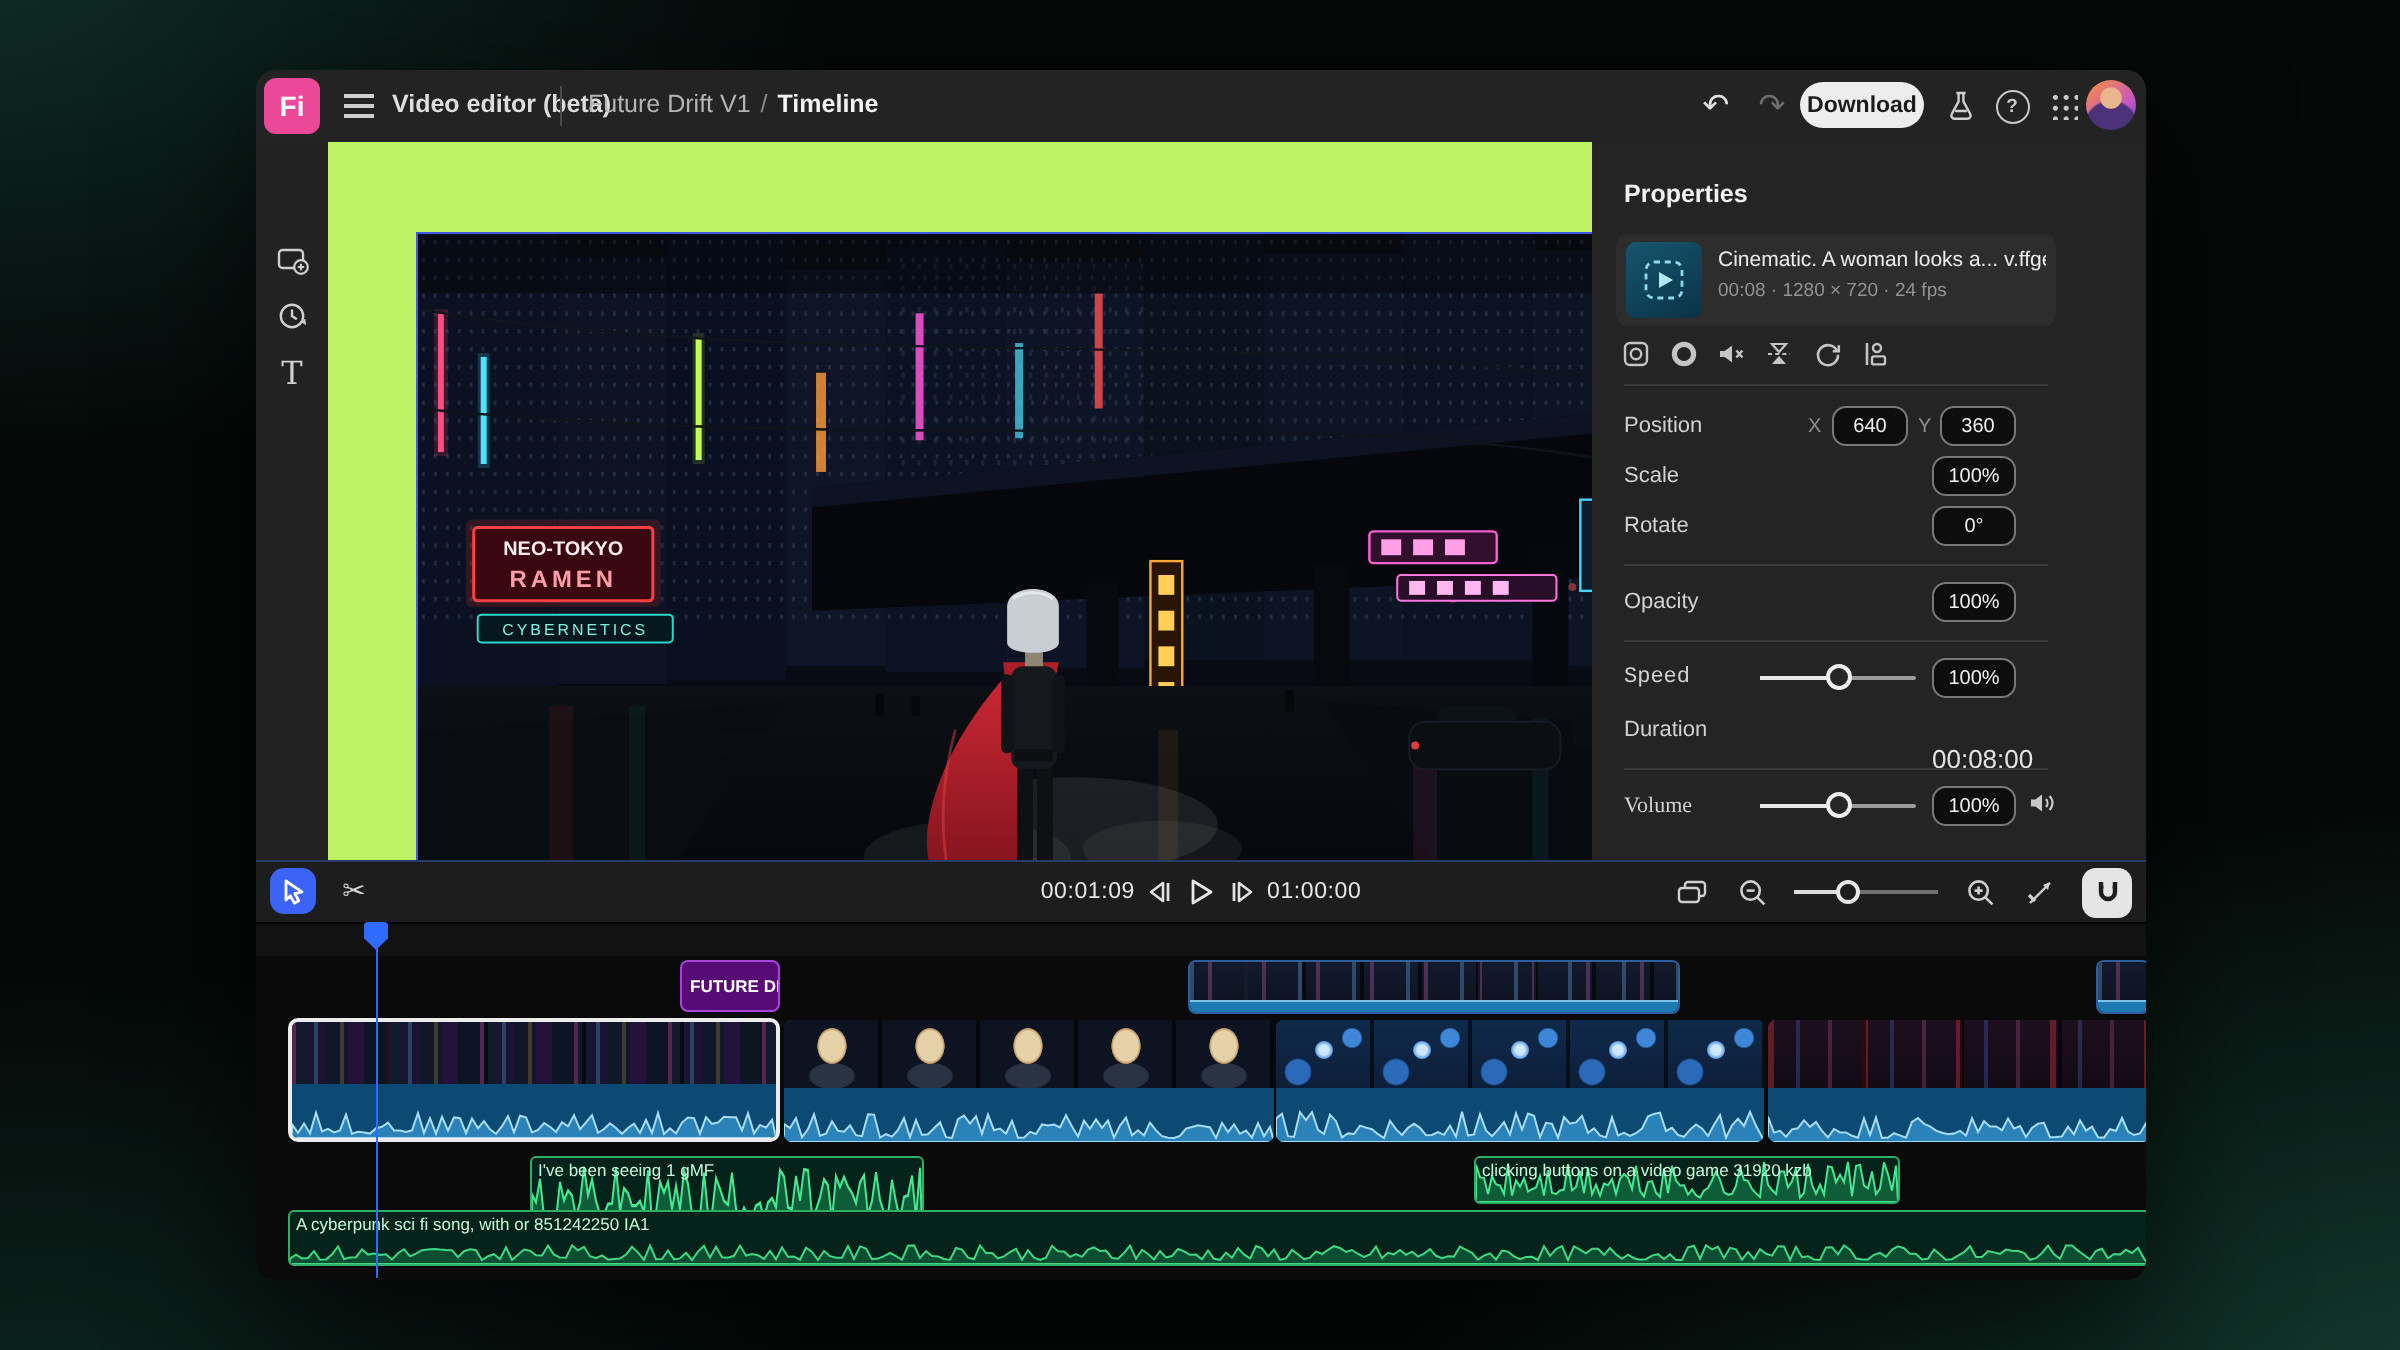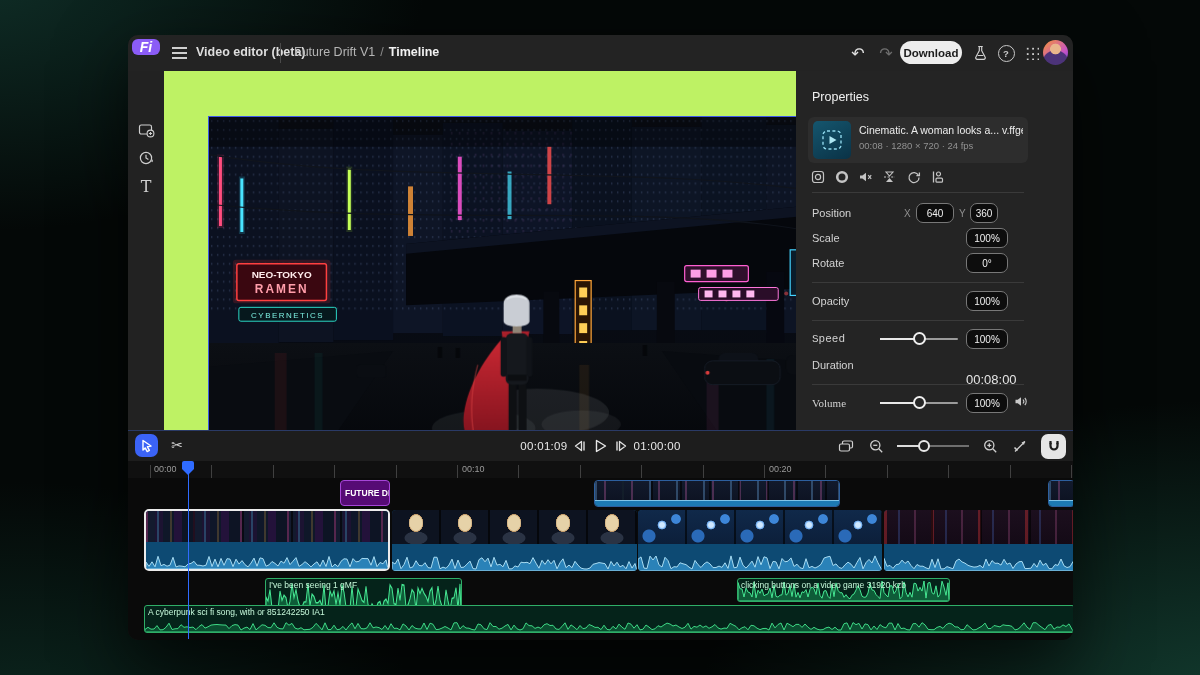--- a/index.html
+++ b/index.html
@@ -8,22 +8,22 @@
     background:
       radial-gradient(820px 470px at -2% -4%, #0f2e27 0%, rgba(4,10,8,0) 55%),
       radial-gradient(900px 520px at 102% 104%, #123A2e 0%, rgba(4,10,8,0) 58%),
       radial-gradient(700px 400px at 2% 104%, #0b241d 0%, rgba(4,10,8,0) 55%),
       #040807;}
   #app{position:absolute;left:128px;top:35px;width:945px;height:605px;background:#181818;
     border-radius:10px;overflow:hidden;box-shadow:0 24px 70px rgba(0,0,0,.65);}
   .abs{position:absolute;}
   
   .topbar{position:absolute;left:0;top:0;width:945px;height:36px;background:#232323;border-bottom:1px solid #0d0d0d;}
-  .logo{position:absolute;left:4px;top:4px;width:28px;height:16px;background:#8b5cf6;border-radius:6px;
-    color:#fff;font-weight:bold;font-size:14px;display:flex;align-items:center;justify-content:center;font-style:italic;}
+  .logo{position:absolute;left:4px;top:4px;width:28px;height:28px;background:#ec4899;border-radius:6px;
+    color:#fff;font-weight:bold;font-size:14px;display:flex;align-items:center;justify-content:center;}
   .hamb{position:absolute;left:44px;top:12px;width:15px;height:1.8px;background:#cfcfcf;
     box-shadow:0 5px 0 #cfcfcf,0 10px 0 #cfcfcf;}
   .appTitle{position:absolute;left:68px;top:10px;font-size:12.5px;font-weight:bold;color:#dedede;}
   .tdiv{position:absolute;left:152px;top:8px;width:1px;height:20px;background:#4a4a4a;}
   .crumbs{position:absolute;left:166px;top:10px;font-size:12.5px;color:#b5b5b5;white-space:nowrap;}
   .crumbs .sep{color:#8a8a8a;margin:0 5px;}
   .crumbs .page{color:#f2f2f2;font-weight:bold;}
   .tb-ico{position:absolute;top:8px;width:20px;height:20px;display:flex;align-items:center;justify-content:center;
     color:#d6d6d6;font-size:16px;}
   .dl-btn{position:absolute;left:772px;top:6px;width:62px;height:23px;background:#ededed;border-radius:12px;
@@ -38,21 +38,21 @@
       linear-gradient(140deg,#f08b4c 10%,#c653c6 65%,#5a3fd0);}
   
   .lrail{position:absolute;left:0;top:36px;width:36px;height:359px;background:#222;}
   .rail-ico{position:absolute;left:7px;width:22px;height:22px;display:flex;align-items:center;justify-content:center;color:#cfcfcf;}
   .stage{position:absolute;left:36px;top:36px;width:692px;height:359px;background:#bef264;}
   .rpanel{position:absolute;left:668px;top:36px;width:277px;height:359px;background:#242424;}
   
   .preview{position:absolute;left:44px;top:45px;width:618px;height:345px;border:1.5px solid #3c5ae8;
     box-sizing:border-box;background:#05070b;overflow:hidden;}
   
-  .propHead{position:absolute;left:684px;top:55px;font-size:12.5px;font-weight:normal;color:#f0f0f0;}
+  .propHead{position:absolute;left:684px;top:55px;font-size:12.5px;font-weight:bold;color:#f0f0f0;}
   .clipCard{position:absolute;left:680px;top:82px;width:220px;height:46px;background:#2d2d2d;border-radius:6px;}
   .clipThumb{position:absolute;left:5px;top:4px;width:38px;height:38px;border-radius:5px;
     background:linear-gradient(150deg,#15566e,#0a3246);display:flex;align-items:center;justify-content:center;}
   .clipTitle{position:absolute;left:51px;top:7px;width:164px;font-size:10.5px;color:#ececec;white-space:nowrap;overflow:hidden;}
   .clipMeta{position:absolute;left:51px;top:23px;font-size:9.5px;color:#929292;white-space:nowrap;}
   .propIcons{position:absolute;left:682px;top:134px;display:flex;gap:9px;}
   .pico{width:15px;height:15px;display:flex;align-items:center;justify-content:center;color:#c4c4c4;}
   .pdiv{position:absolute;left:684px;width:212px;height:1px;background:#3a3a3a;}
   .plabel{position:absolute;left:684px;font-size:11px;color:#d2d2d2;}
   .axlab{position:absolute;font-size:10px;color:#8f8f8f;}
@@ -409,21 +409,21 @@
           </svg>
         </div>
   </div>
 
   <div class="pdiv" style="top:157px;"></div>
 
   <div class="plabel" style="top:172px;">Position</div>
   <div class="axlab" style="left:776px;top:173px;">X</div>
   <div class="pill" style="left:788px;top:168px;width:38px;">640</div>
   <div class="axlab" style="left:831px;top:173px;">Y</div>
-  <div class="pill" style="left:842px;top:168px;width:28px;">360</div>
+  <div class="pill" style="left:842px;top:168px;width:38px;">360</div>
 
   <div class="plabel" style="top:197px;">Scale</div>
   <div class="pill" style="left:838px;top:193px;width:42px;">100%</div>
 
   <div class="plabel" style="top:222px;">Rotate</div>
   <div class="pill" style="left:838px;top:218px;width:42px;">0°</div>
 
   <div class="pdiv" style="top:247px;"></div>
 
   <div class="plabel" style="top:260px;">Opacity</div>
@@ -526,26 +526,20 @@
         </div>
         <div class="magnet-btn">
           <svg width="14" height="14" viewBox="0 0 14 14">
                 <path d="M3.5 2v5a3.5 3.5 0 0 0 7 0V2" fill="none" stroke="#1d1d1d" stroke-width="2.2"></path>
                 <path d="M2.5 4.5h2.2M9.3 4.5h2.2" stroke="#1d1d1d" stroke-width="1.6"></path>
               </svg>
         </div>
       </div>
     </div>
 
-    <div class="ruler">
-      <div class="ruler-ticks"></div>
-      <span class="rlabel" style="left:26px;">00:00</span>
-      <span class="rlabel" style="left:334px;">00:10</span>
-      <span class="rlabel" style="left:641px;">00:20</span>
-    </div>
 
     <div class="tracks">
 
       <div class="clip pclip" style="left:212px;top:2px;width:50px;height:26px;">
         <span>FUTURE DRI</span>
       </div>
       <div class="clip oclip" style="left:466px;top:2px;width:246px;height:27px;">
         <div class="thumb th-mini"></div>
         <div class="obar"></div>
       </div>

